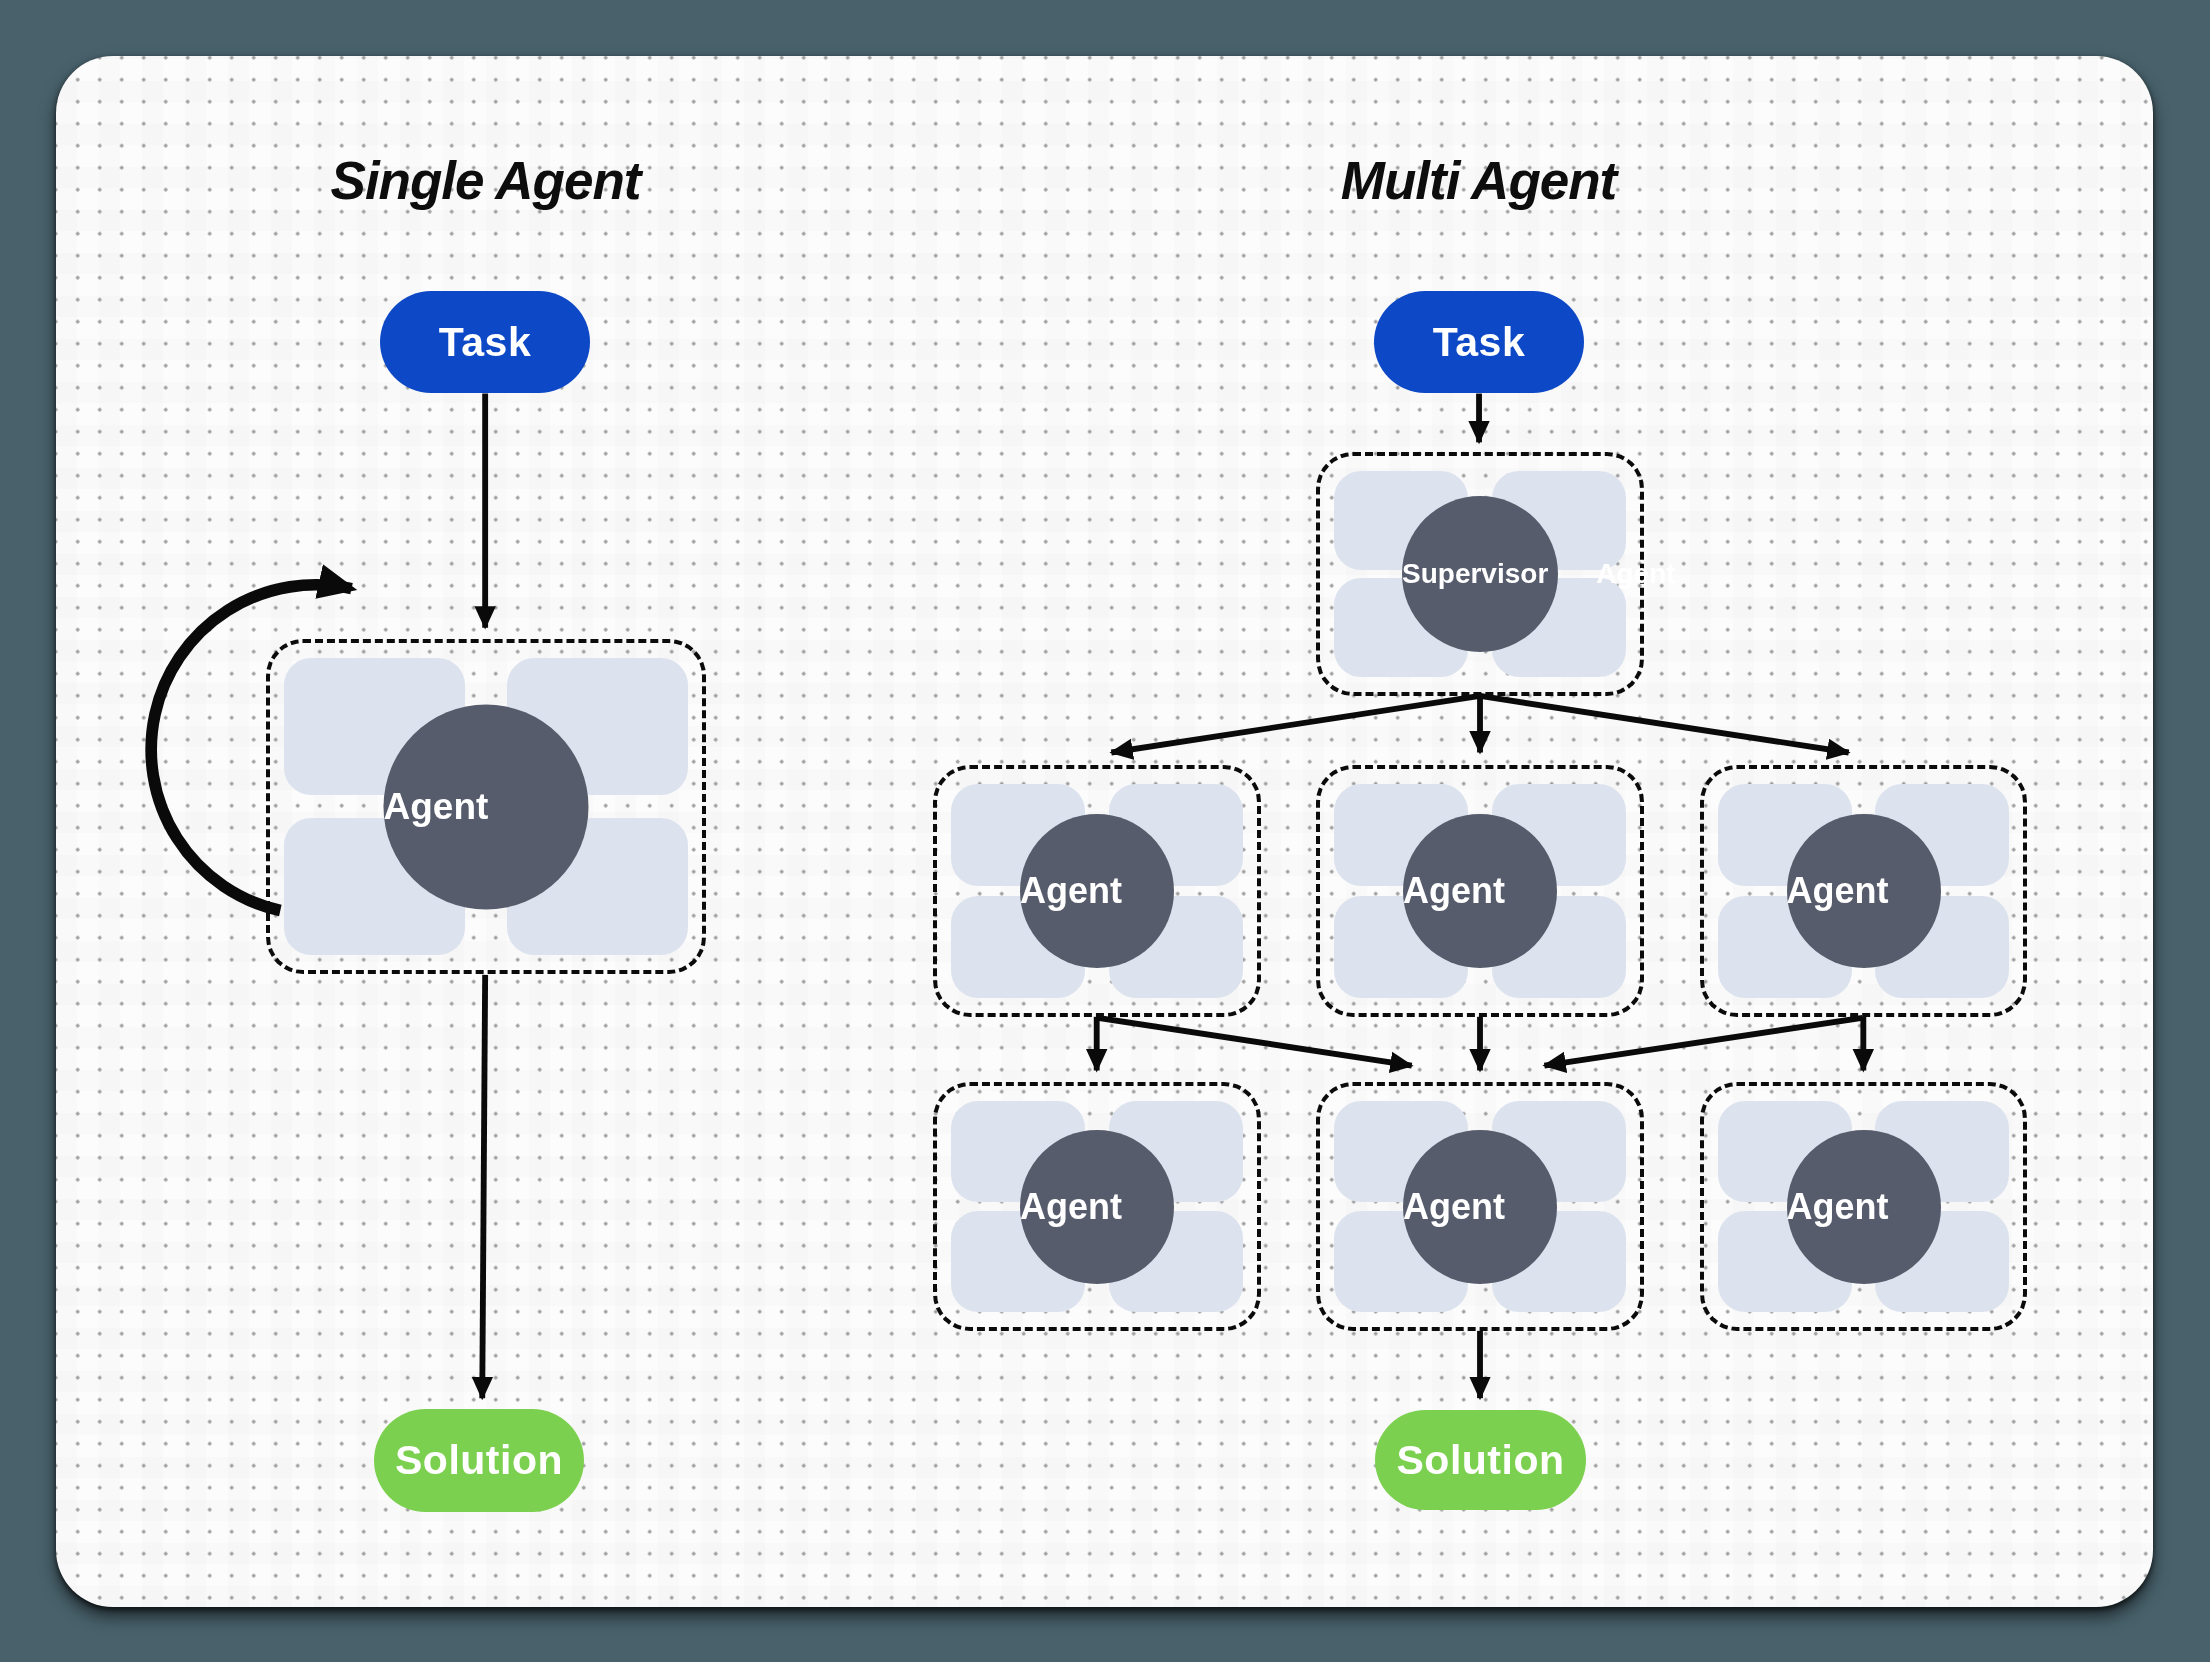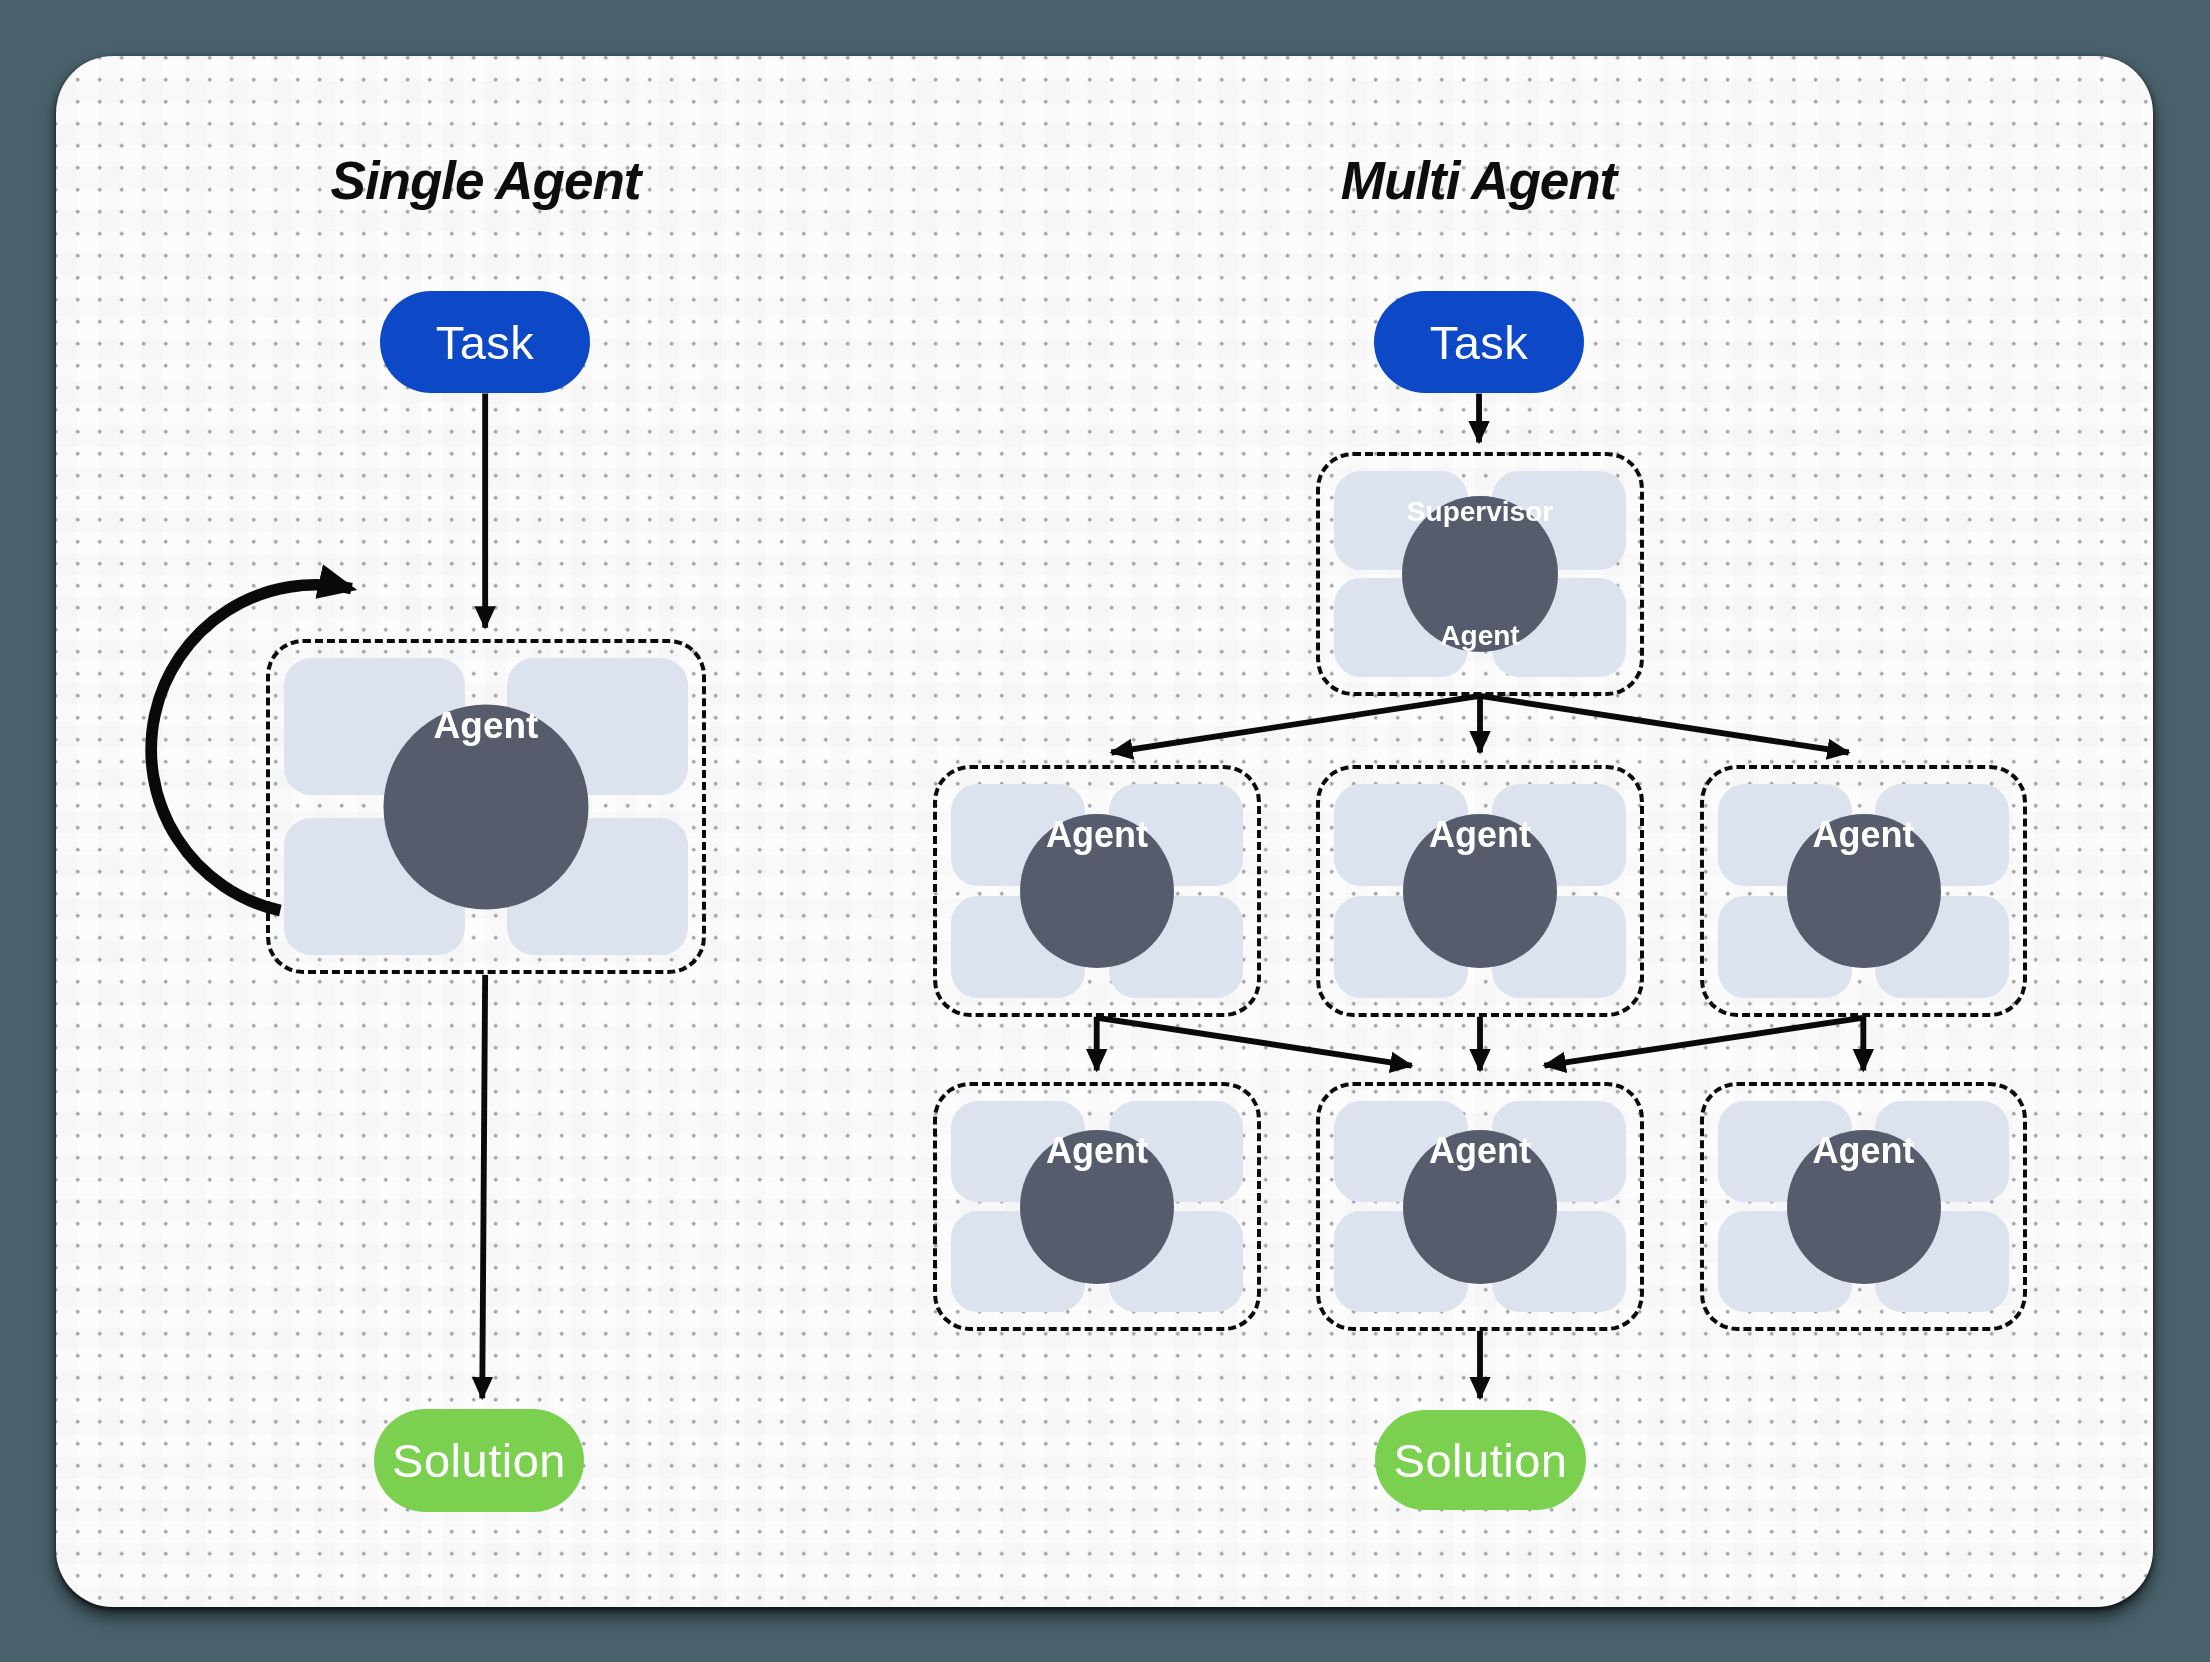--- a/index.html
+++ b/index.html
@@ -19,42 +19,42 @@
     background-position:10.7px 12.7px,0 0,0 0;
     border-radius:57px;
     box-shadow:0 9.8px 15.6px rgba(0,0,0,0.55), 0 2.9px 4.9px rgba(0,0,0,0.6);
   }
   .title{
     position:absolute;width:507px;text-align:center;
     font-size:53px;font-weight:700;color:#0d0d0d;letter-spacing:-1px;font-style:italic;
   }
   .pill{
     position:absolute;display:flex;align-items:center;justify-content:center;
-    color:#ffffff;font-size:47px;font-weight:400;letter-spacing:0.5px;
+    color:#ffffff;font-size:41px;font-weight:700;letter-spacing:0.5px;
     border-radius:53px;
   }
   .pill-task{background:#0d48c6;}
   .pill-solution{background:#7cd04f;}
   .abox{
     position:absolute;border:4.9px dashed #0b0b0b;border-radius:37px;
     box-sizing:border-box;background:transparent;
   }
   .qrect{
     position:absolute;width:42%;height:42%;
     background:#dde3ee;border-radius:27px;
   }
   .qr-tl{left:13.7px;top:14.6px;}
   .qr-tr{right:13.7px;top:14.6px;}
   .qr-bl{left:13.7px;bottom:14.6px;}
   .qr-br{right:13.7px;bottom:14.6px;}
   .acircle{
     position:absolute;left:50%;top:50%;transform:translate(-50%,-50%);
     background:#565c6b;border-radius:50%;
-    display:flex;align-items:center;justify-content:space-between;flex-direction:column;
-    color:#ffffff;font-weight:700;text-align:center;
+    display:flex;align-items:center;justify-content:space-between;flex-direction:row;
+    color:#ffffff;font-weight:700;text-align:center;gap:48px;
   }
   .abox-lg .acircle{width:205px;height:205px;font-size:37px;}
   .abox-sm .acircle{width:154px;height:154px;font-size:36px;}
   .abox-sup .acircle{width:156px;height:156px;font-size:28px;line-height:32px;}
   svg.lines{position:absolute;left:0;top:0;pointer-events:none;}
 </style>
 </head>
 <body>
 
 <div class="card">

